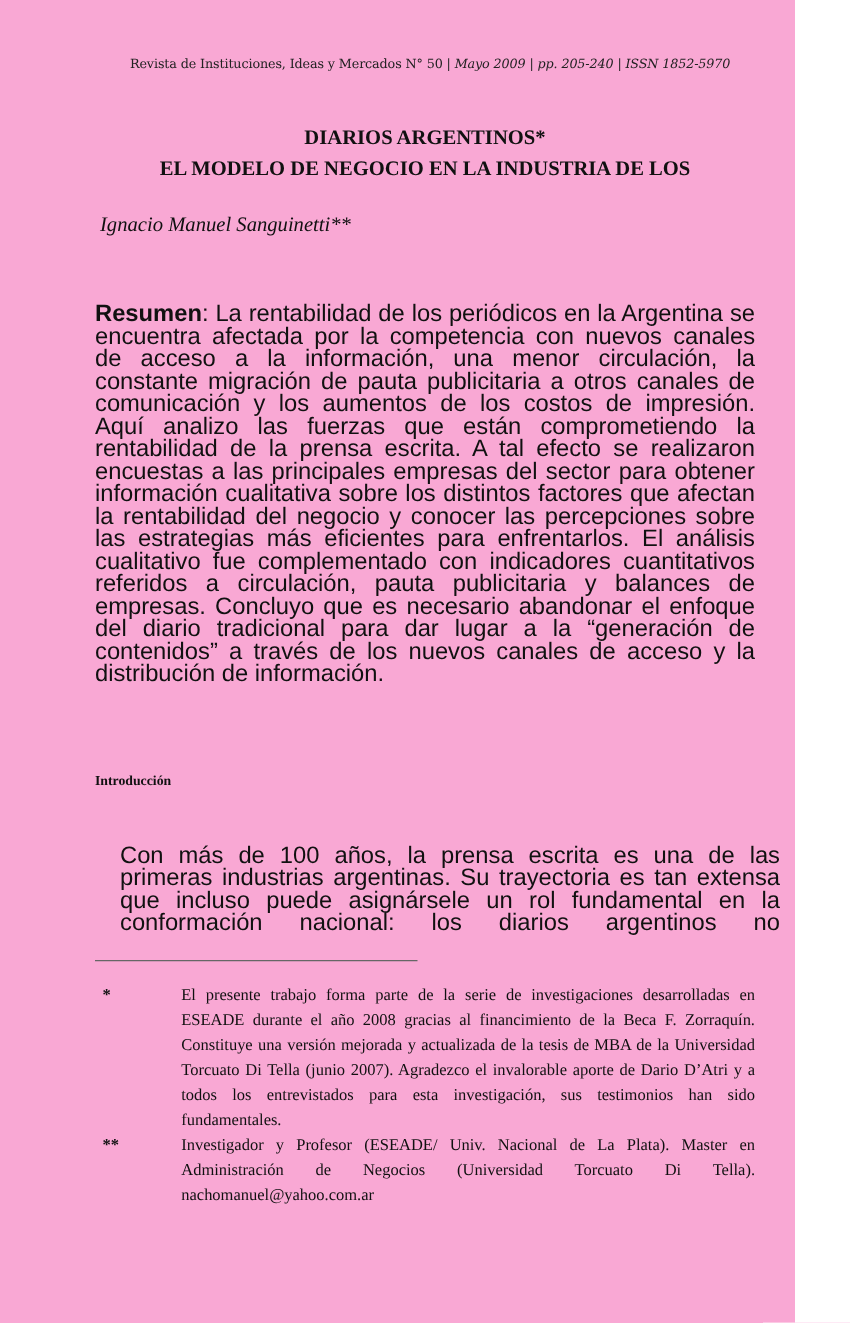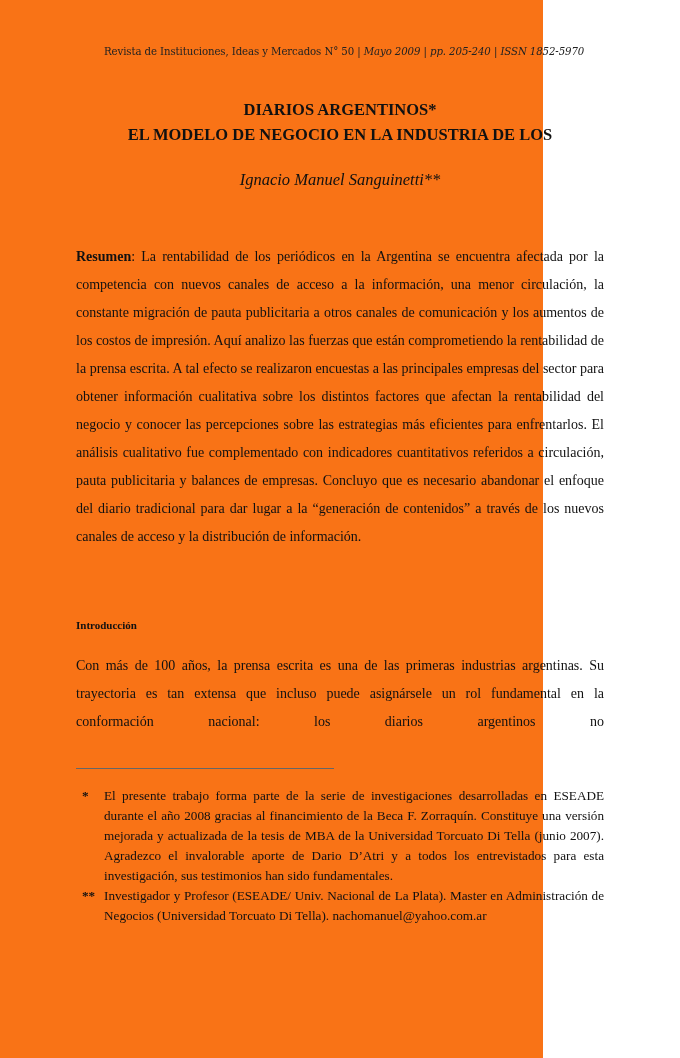--- a/index.html
+++ b/index.html
@@ -1,51 +1,51 @@
 <!DOCTYPE html>
 <html><head>
 <meta charset="utf-8">
 <style>
   html, body { margin: 0; padding: 0; background: #ffffff; }
   body { width: 680px; height: 1058px; position: relative; overflow: hidden; color: #111; }
-  .page { position: absolute; left: 0; top: 0; width: 543px; height: 1058px; background: #f97316; }
+  .page { position: absolute; left: 0; top: 0; width: 636px; height: 1058px; background: #f9a8d4; }
   .running-head {
     position: absolute; left: 104px; top: 46px; width: 500px;
     font-family: "DejaVu Serif", serif; font-size: 10.2px; color: #222; white-space: nowrap;
     letter-spacing: -0.1px;
   }
   .running-head .it { font-style: italic; }
   .title {
     position: absolute; left: 80px; top: 97px; width: 520px; text-align: center;
     font-family: "Liberation Serif", serif; font-weight: bold; font-size: 16.5px; line-height: 25px;
   }
   .author {
-    position: absolute; left: 80px; top: 170px; width: 520px; text-align: center;
+    position: absolute; left: 80px; top: 170px; width: 520px; text-align: left;
     font-family: "Liberation Serif", serif; font-style: italic; font-size: 16.5px;
   }
   .abstract, .intro-body {
     position: absolute; left: 76px; width: 528px;
-    font-family: Liberation Serif, serif; font-size: 14px; line-height: 28px;
+    font-family: Liberation Sans, sans-serif; font-size: 19px; line-height: 18px;
     text-align: justify; text-align-last: left;
   }
   .abstract { top: 243px; }
   .abstract b { font-weight: bold; }
   .intro-heading {
     position: absolute; left: 76px; top: 619px;
     font-family: "Liberation Serif", serif; font-weight: bold; font-size: 11px;
   }
-  .intro-body { top: 652px; text-align-last: justify; }
+  .intro-body { top: 676px; text-align-last: justify; margin-left: 20px; }
   .fn-rule { position: absolute; left: 76px; top: 768px; width: 258px; height: 1px; background: #666; }
   .footnotes {
     position: absolute; left: 80px; top: 786px; width: 524px;
     font-family: "Liberation Serif", serif; font-size: 13.2px; line-height: 20px;
   }
   .fn { display: flex; }
   .fn .mark { width: 22px; flex: none; font-weight: bold; padding-left: 2px; }
-  .fn .txt { flex: 1; text-align: justify; text-align-last: left; }
+  .fn .txt { flex: 1; text-align: justify; text-align-last: left; margin-left: 41px; }
 </style>
 </head>
 <body>
 
 <div class="page">
 
   <div class="running-head">
     <span>Revista de Instituciones, Ideas y Mercados N° 50</span><span> | </span><span class="it">Mayo 2009</span><span> | </span><span class="it">pp. 205-240</span><span> | </span><span class="it">ISSN 1852-5970</span>
   </div>
 

